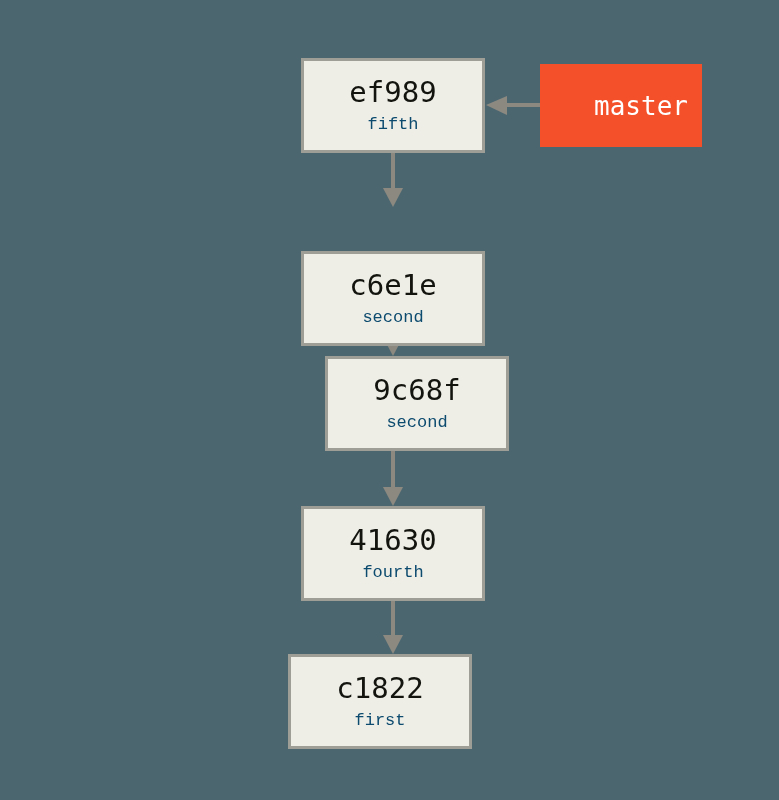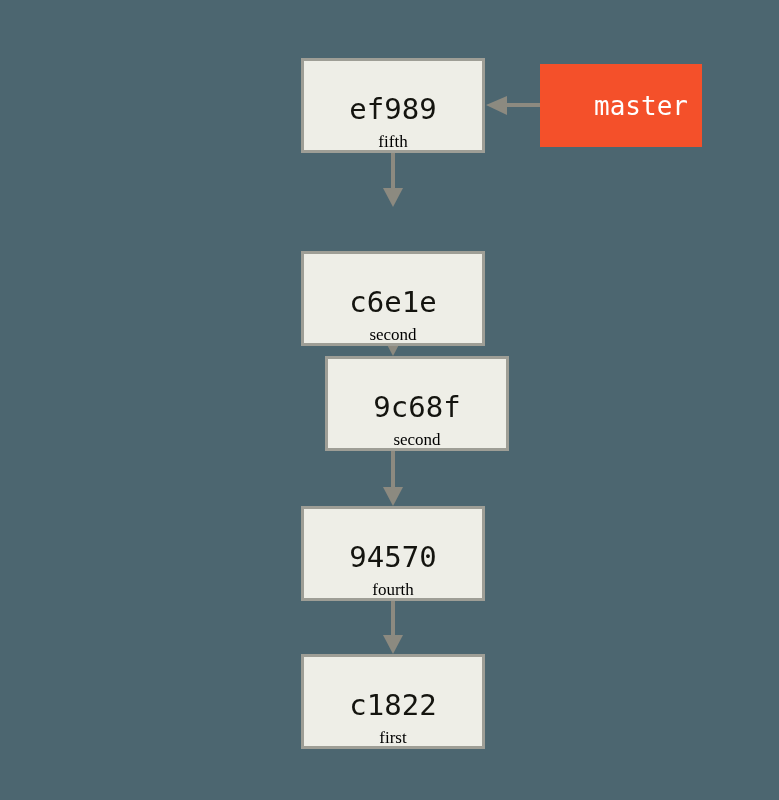--- a/index.html
+++ b/index.html
@@ -29,34 +29,34 @@
   .commit-node {
     position: absolute;
     width: 184px;
     height: 95px;
     box-sizing: border-box;
     background: #eeeee7;
     border: 3px solid #9e9e96;
     display: flex;
     flex-direction: column;
     align-items: center;
-    justify-content: flex-end;
+    justify-content: center;
   }
   .commit-hash {
     font-family: "DejaVu Sans Mono", monospace;
     font-size: 29px;
     color: #14140f;
     line-height: 1;
     letter-spacing: 0px;
     margin-bottom: 9px;
   }
   .commit-message {
-    font-family: Liberation Serif, serif;
+    font-family: Liberation Mono, monospace;
     font-size: 17px;
-    color: #000000;
+    color: #0c4a6e;
     line-height: 1;
   }
   .branch-label {
     position: absolute;
     width: 162px;
     height: 83px;
     box-sizing: border-box;
     background: #f4502a;
     display: flex;
     align-items: center;
@@ -112,25 +112,25 @@
     <div class="commit-hash">c6e1e</div>
     <div class="commit-message">second</div>
   </div>
 
   <div class="commit-node" style="left:301px; top:356px;margin-left:24px;">
     <div class="commit-hash">9c68f</div>
     <div class="commit-message">second</div>
   </div>
 
   <div class="commit-node" style="left:301px; top:506px;">
-    <div class="commit-hash">94570</div>
+    <div class="commit-hash">41630</div>
     <div class="commit-message">fourth</div>
   </div>
 
-  <div class="commit-node" style="left:301px; top:654px;">
+  <div class="commit-node" style="left:288px; top:654px;">
     <div class="commit-hash">c1822</div>
     <div class="commit-message">first</div>
   </div>
 
   <div class="branch-label" style="left:540px; top:64px;">
     <div class="branch-label-text">master</div>
   </div>
 
 </div>
 

